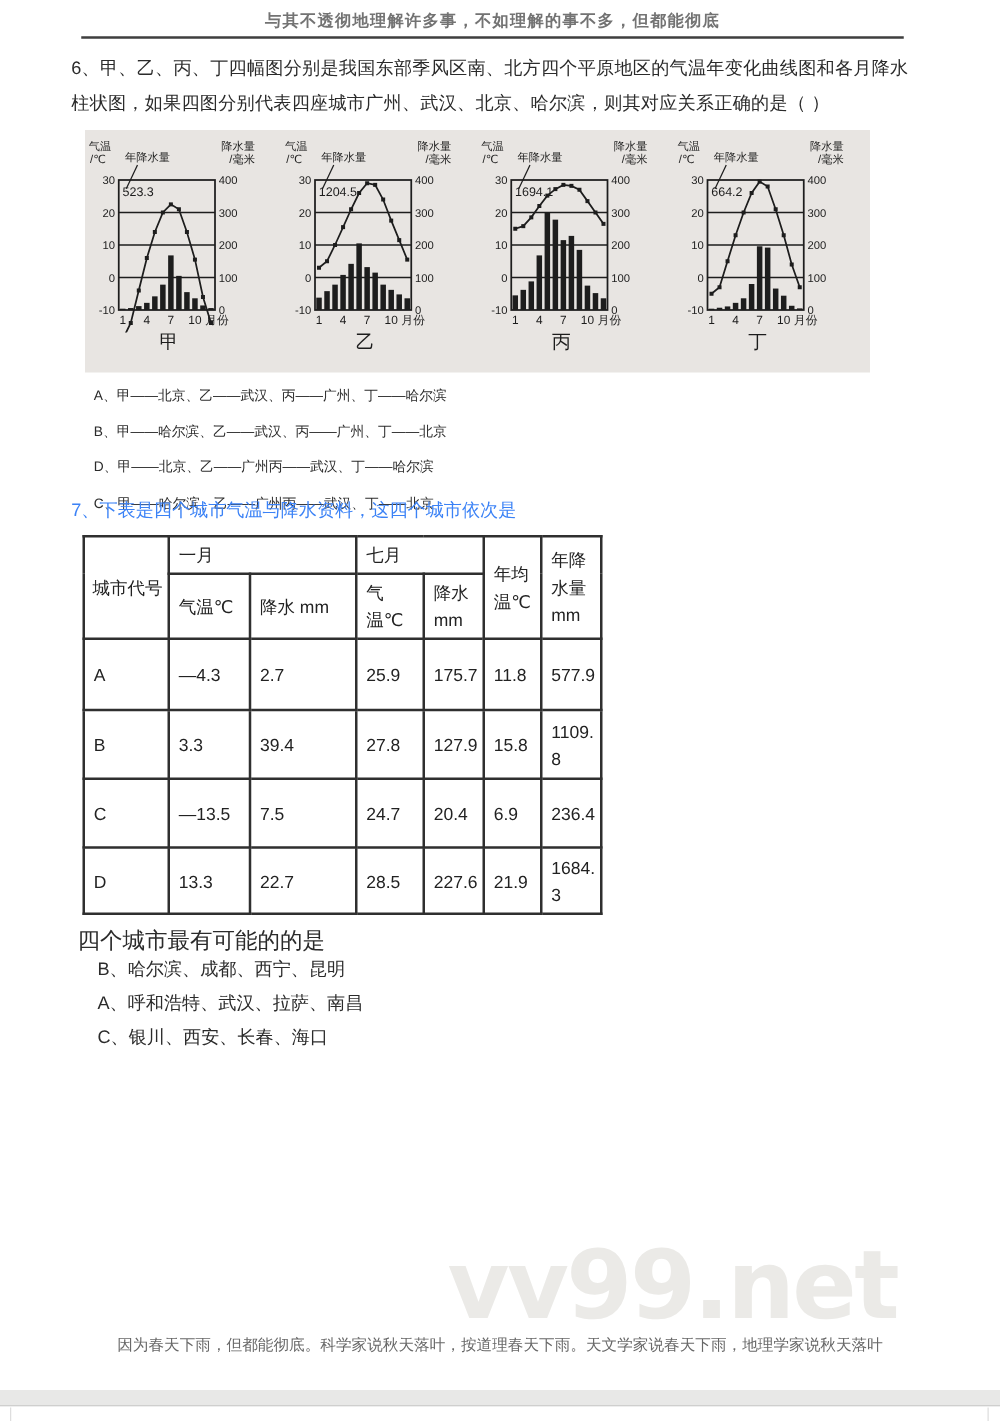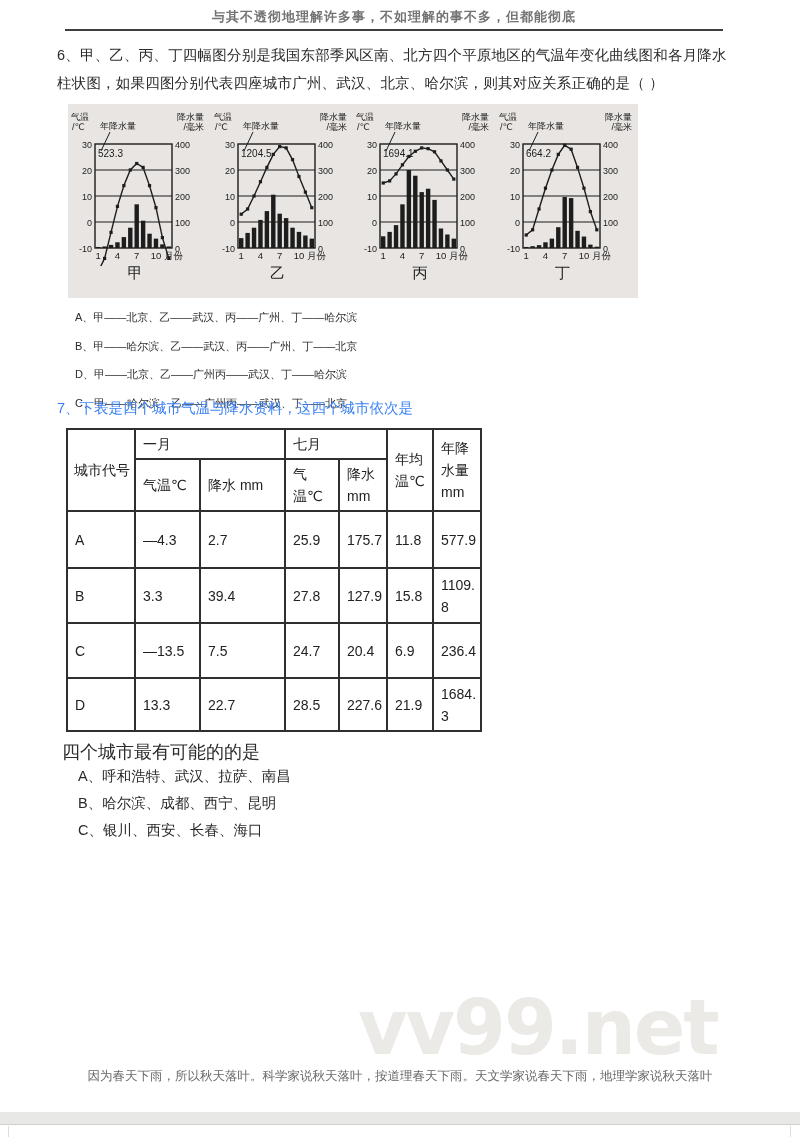--- a/index.html
+++ b/index.html
@@ -4,21 +4,21 @@
 <style>
   html,body{margin:0;padding:0;}
   body{
     width:800px;height:1137px;position:relative;background:#ffffff;
     font-family:"Liberation Sans","DejaVu Sans",sans-serif;color:#2e2e2e;overflow:hidden;
   }
   .motto{position:absolute;top:8px;left:65px;width:658px;text-align:center;
     font-size:13px;font-weight:600;color:#737373;letter-spacing:1px;}
   .rule{position:absolute;top:29px;left:65px;width:658px;height:2px;background:#3f3f3f;}
   .q6text{position:absolute;top:41px;left:57px;width:700px;font-size:14.5px;line-height:28px;letter-spacing:0.2px;color:#2b2b2b;}
-  .charts{position:absolute;top:104px;left:68px;width:570px;height:194px;background:#e8e5e2;display:flex;}
+  .charts{position:absolute;top:104px;left:68px;width:628px;height:194px;background:#e8e5e2;display:flex;}
   .chart-cell{flex:1;position:relative;}
   .chart-cell svg{position:absolute;top:4px;left:0;}
   .chart-caption{position:absolute;top:160px;left:0;width:134px;text-align:center;
     font-size:15px;color:#1c1c1c;}
   .q6opts{position:absolute;top:303px;left:75px;font-size:11px;line-height:28.5px;color:#2b2b2b;}
   .q6opts li,.q7opts li{list-style:none;}
   ul{margin:0;padding:0;}
   .q7title{position:absolute;top:399px;left:57px;font-size:14.5px;color:#3b82f6;}
   table.city{position:absolute;top:428px;left:66px;border-collapse:collapse;table-layout:fixed;
     font-size:14px;color:#222;}
@@ -341,22 +341,22 @@
       <td class="wrap">227.6</td>
       <td>21.9</td>
       <td class="wrap">1684.3</td>
     </tr>
   </tbody>
 </table>
 
 <div class="followup">四个城市最有可能的的是</div>
 
 <ul class="q7opts">
+  <li>B、哈尔滨、成都、西宁、昆明</li>
   <li>A、呼和浩特、武汉、拉萨、南昌</li>
-  <li>B、哈尔滨、成都、西宁、昆明</li>
   <li>C、银川、西安、长春、海口</li>
 </ul>
 
 <div class="watermark">vv99.net</div>
-<div class="footer">因为春天下雨，所以秋天落叶。科学家说秋天落叶，按道理春天下雨。天文学家说春天下雨，地理学家说秋天落叶</div>
+<div class="footer">因为春天下雨，但都能彻底。科学家说秋天落叶，按道理春天下雨。天文学家说春天下雨，地理学家说秋天落叶</div>
 <div class="bottom-band"></div>
 <div class="pageedge" style="left:8px"></div>
 <div class="pageedge" style="left:790px"></div>
 
 </body></html>

